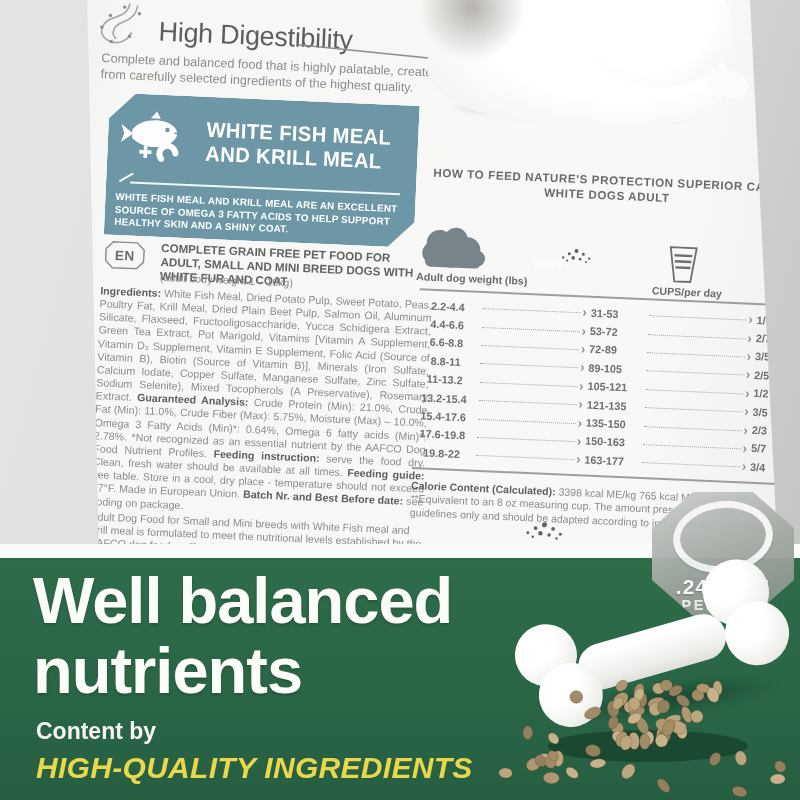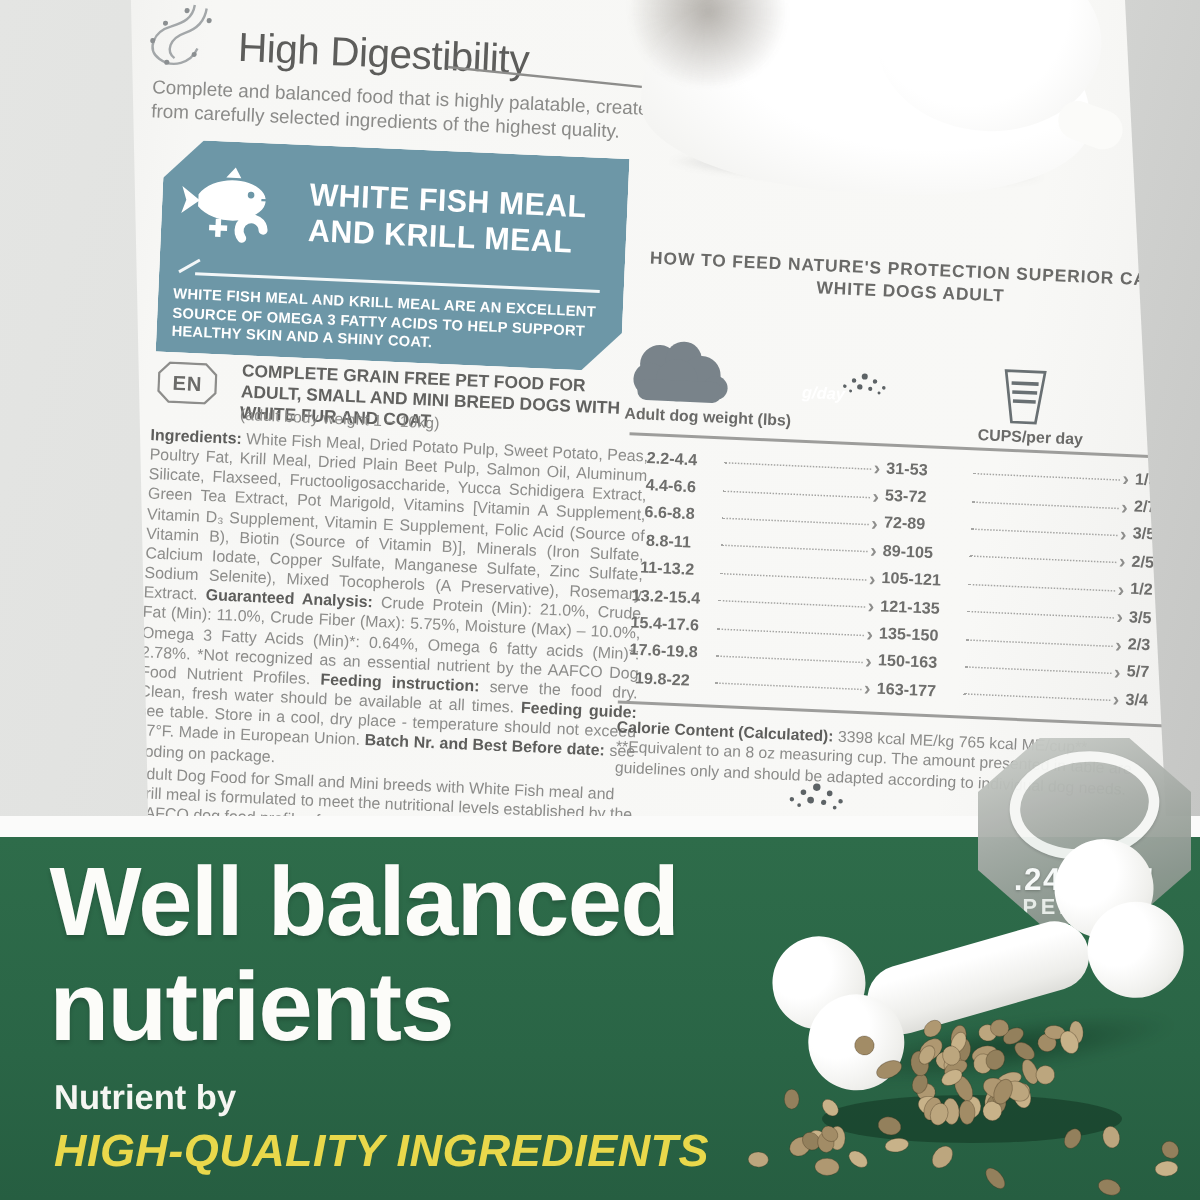--- a/index.html
+++ b/index.html
@@ -394,21 +394,21 @@
     </div>
   </div>
 
   <div class="white-strip"></div>
 
   <div class="banner">
     <div class="title">
       <div>Well balanced</div>
       <div>nutrients</div>
     </div>
-    <div class="sub">Nutrient by</div>
+    <div class="sub">Content by</div>
     <div class="hl" style="color:#e9d84b;">HIGH-QUALITY INGREDIENTS</div>
   </div>
 
   <div class="pbadge">
     <div class="ring"></div>
     <div class="size">.24"-.31"</div>
     <div class="plabel">PELLETS</div>
   </div>
 
   <div class="bone">

